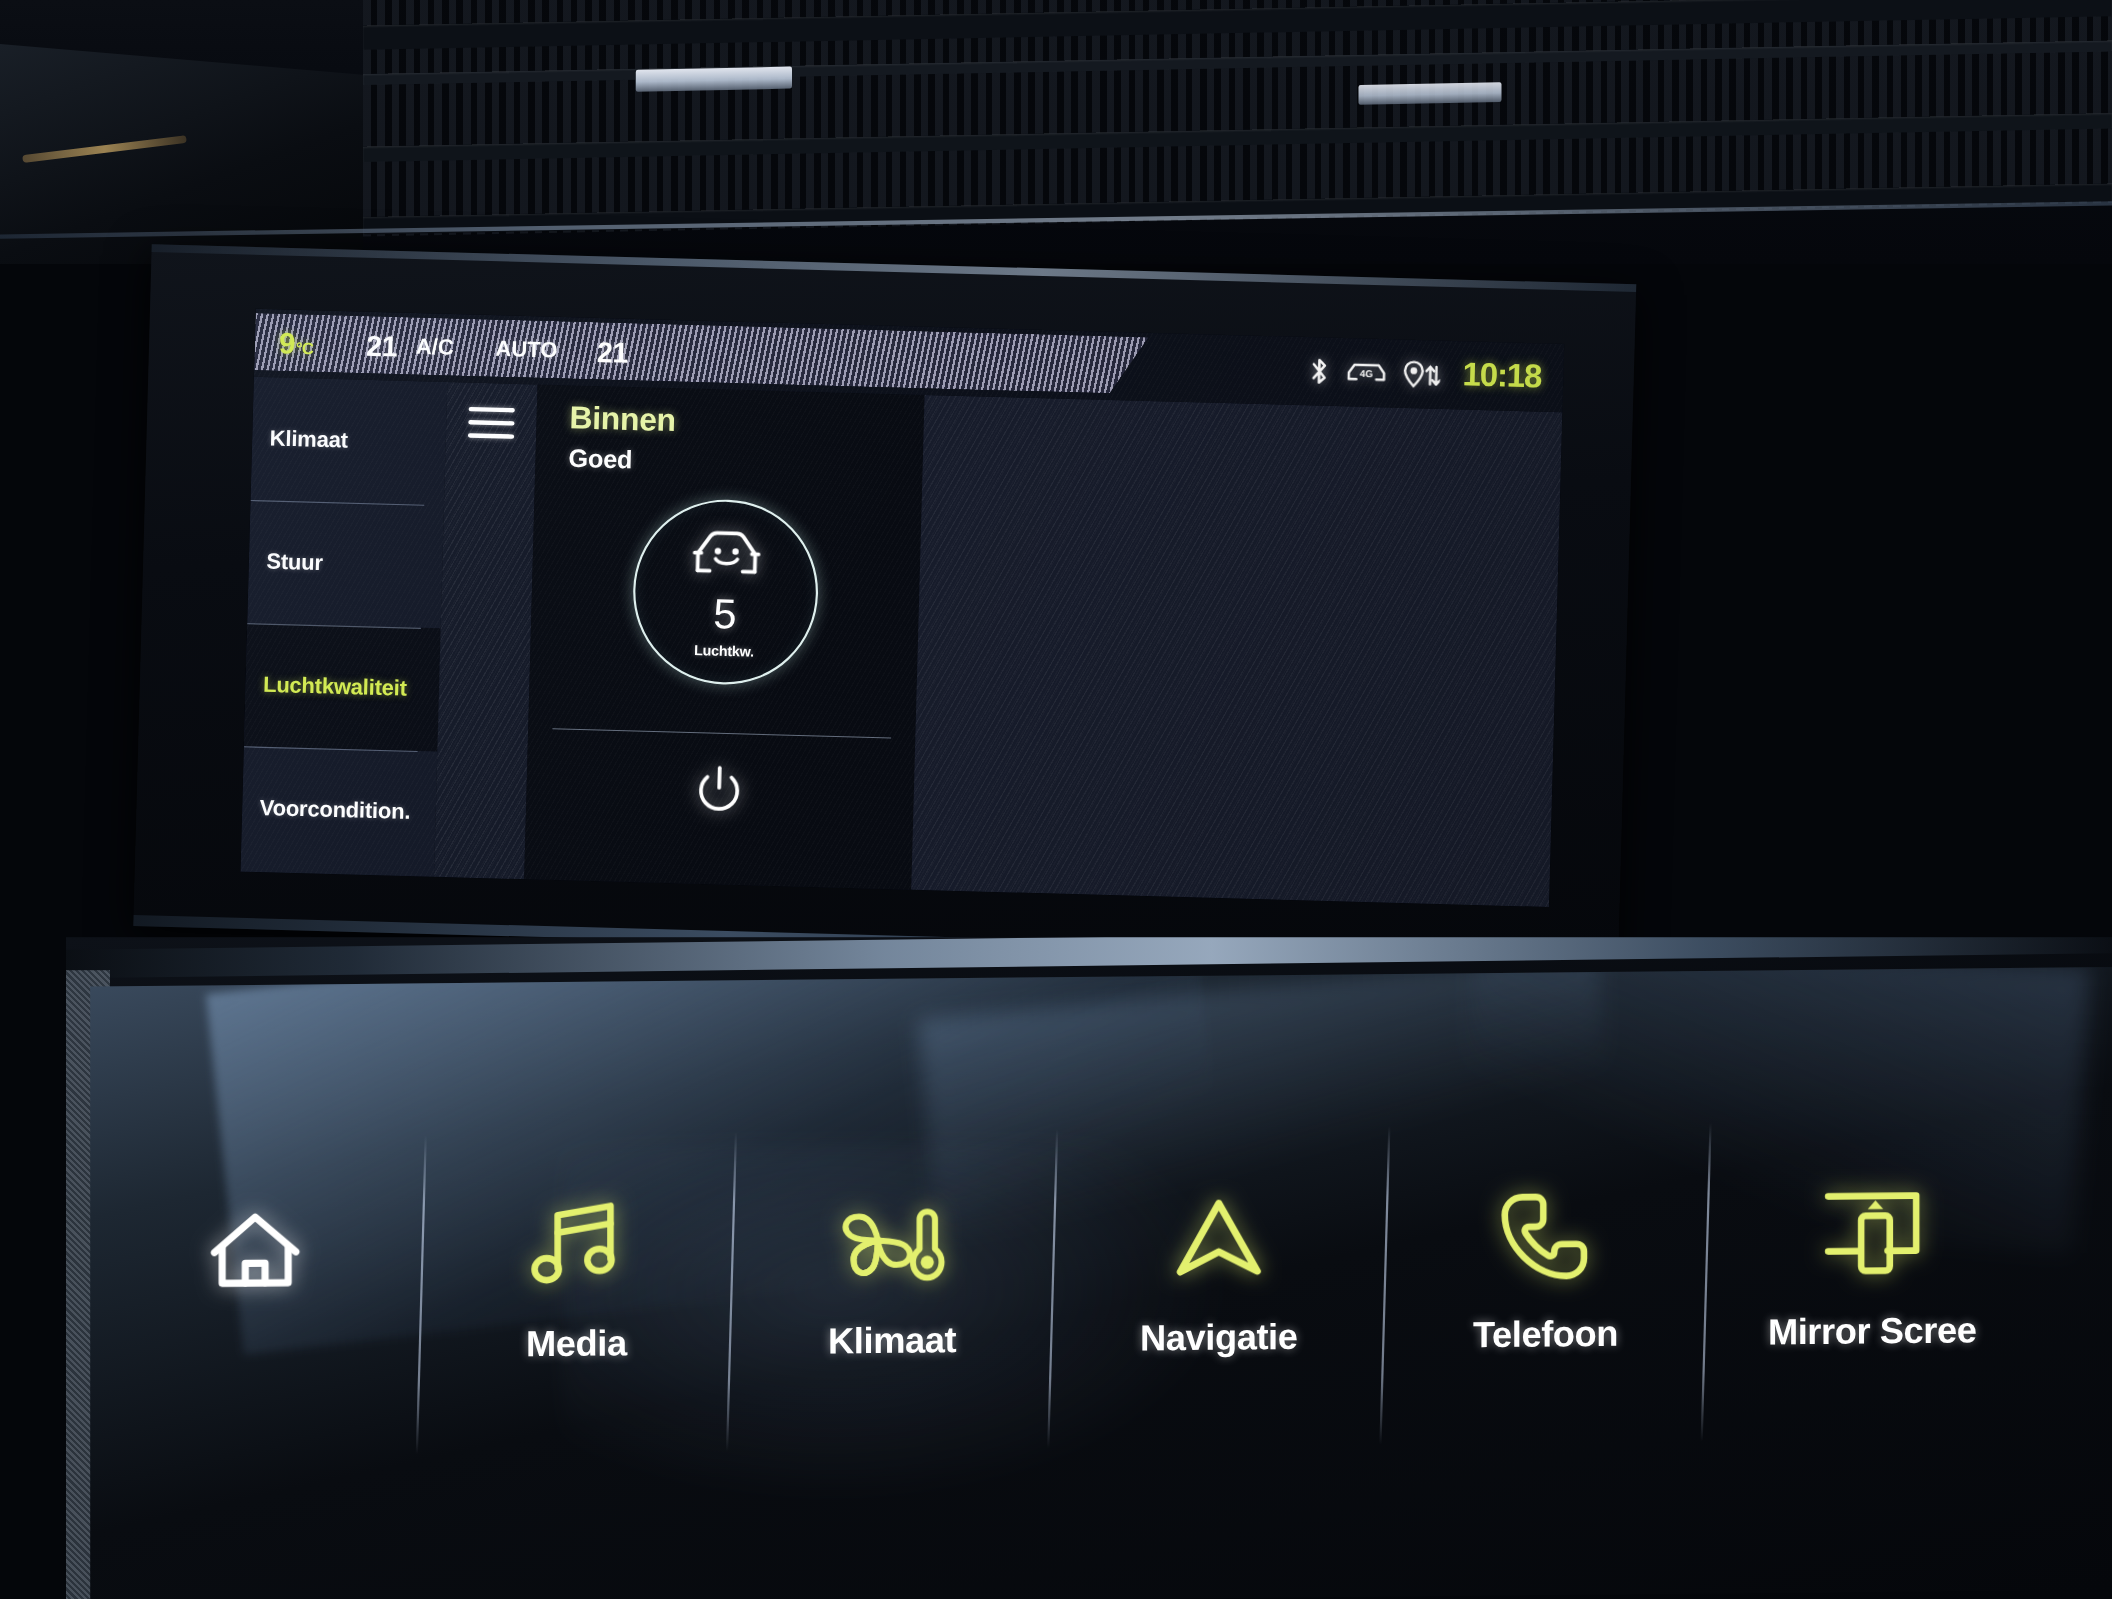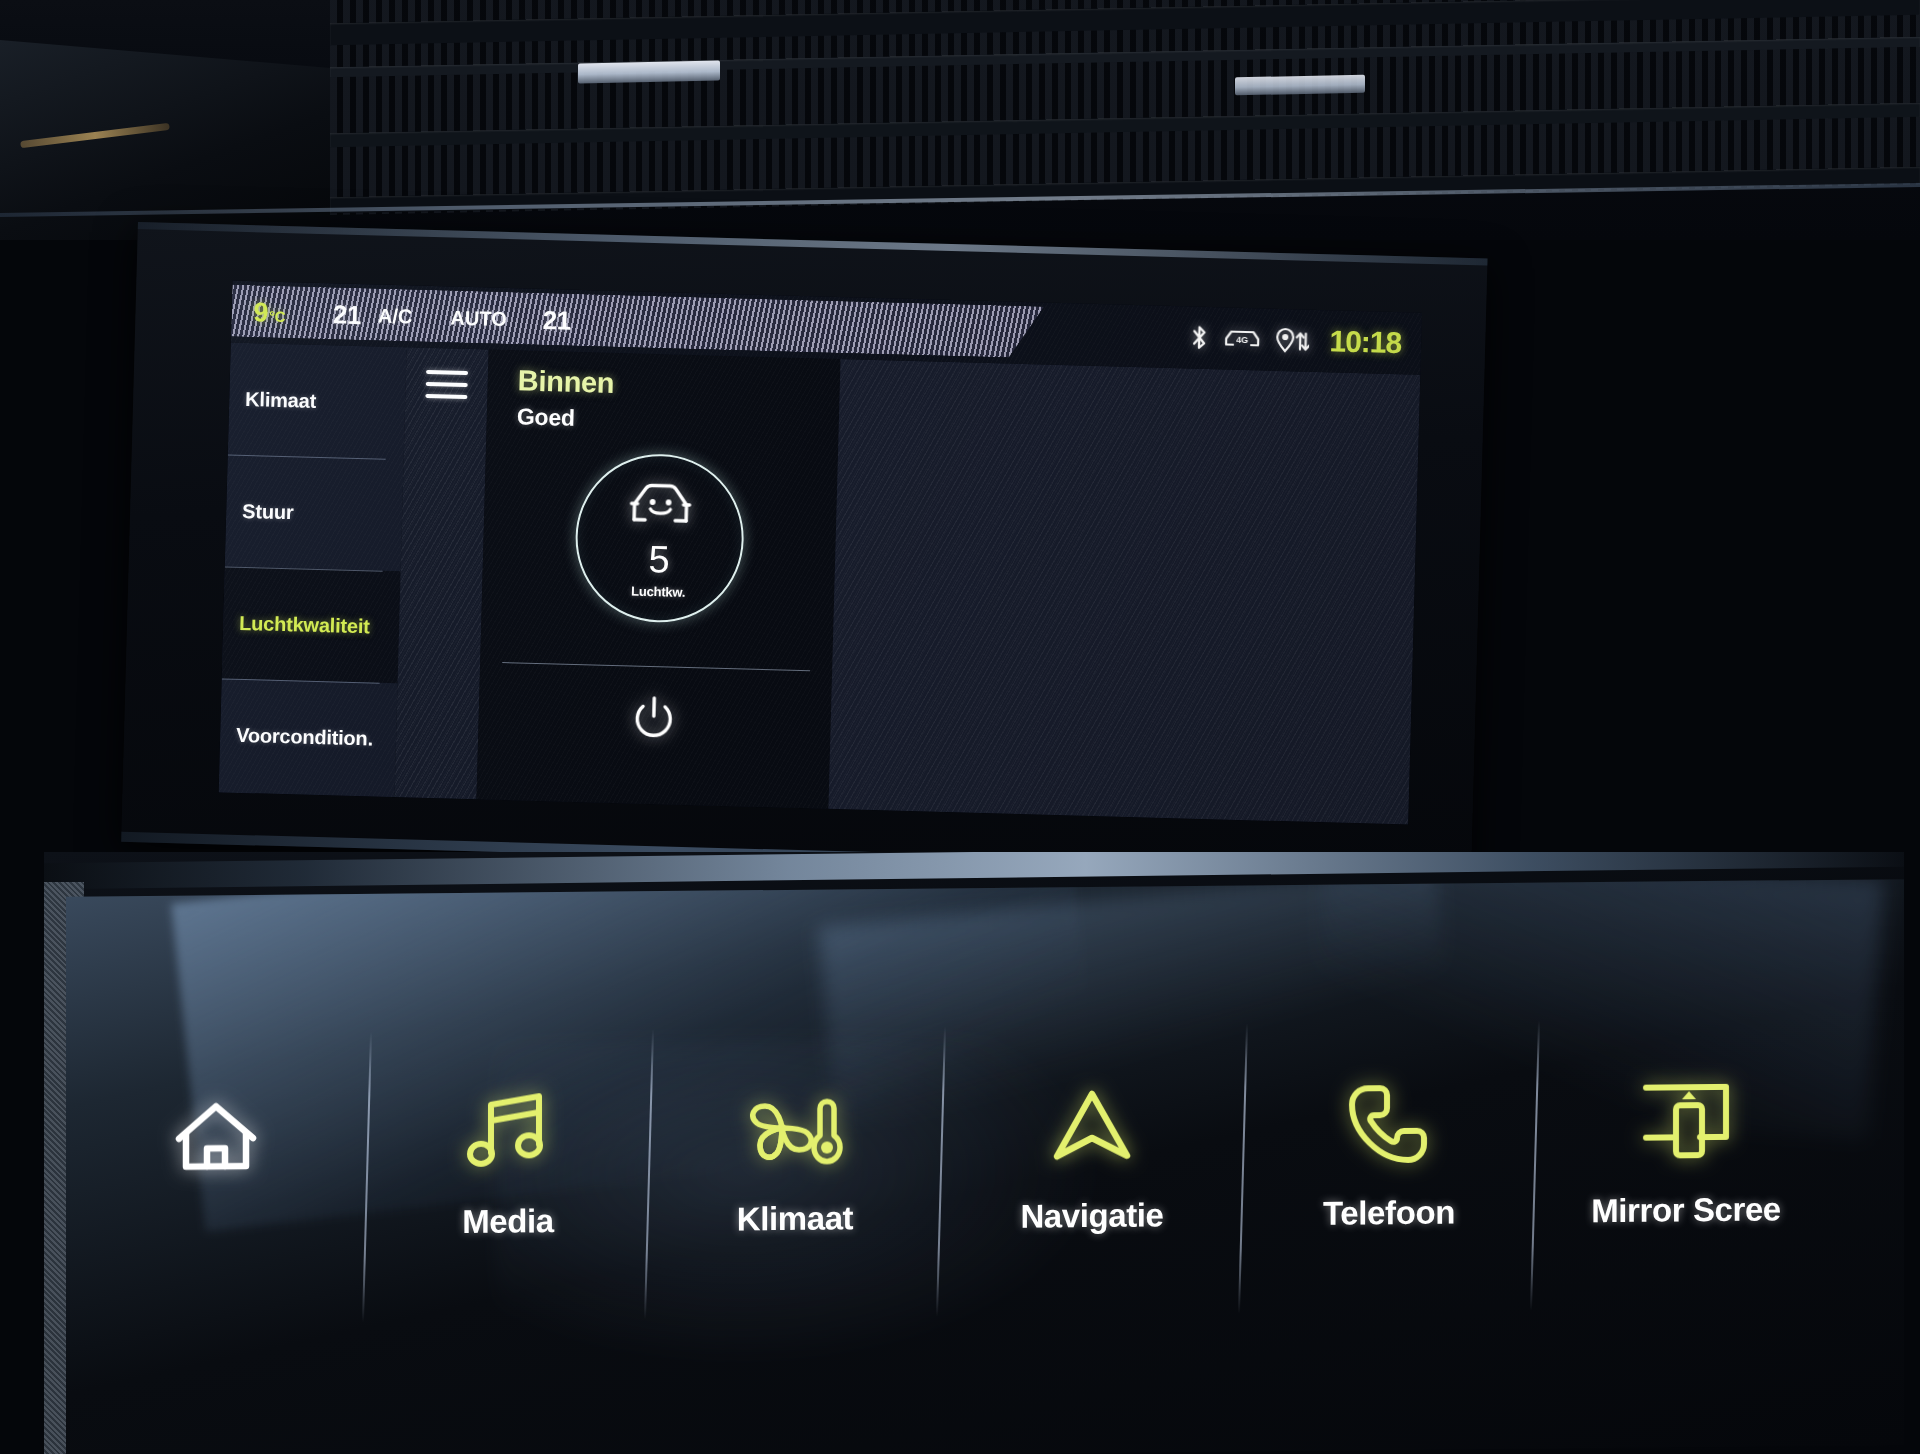--- a/index.html
+++ b/index.html
@@ -225,21 +225,21 @@
 
   .right-pane{
     position:absolute; left:610px; top:0; width:580px; height:450px;
     background:repeating-linear-gradient(118deg,
       rgba(255,255,255,.045) 0px,rgba(255,255,255,.045) 1px,
       rgba(0,0,0,0) 1px,rgba(0,0,0,0) 5px), #171c2b;
   }
 
   
   .console{
-    position:absolute; left:44px; top:852px; width:1860px; height:602px;
+    position:absolute; left:60px; top:852px; width:1860px; height:602px;
     background:linear-gradient(175deg,#0d1118 0%,#070a0f 30%,#04060a 100%);
     overflow:hidden;
   }
   .console-chrome{
     position:absolute; left:0; top:0; width:1860px; height:26px;
     background:linear-gradient(90deg,#0a0e13 0%,#25313f 14%,#8ea4bd 40%,#b9cee6 56%,#4a5e75 80%,#0b0f15 100%);
     transform:skewY(-0.7deg); opacity:.8;
   }
   .touchpanel{
     position:absolute; left:22px; top:36px; width:1838px; height:566px;

